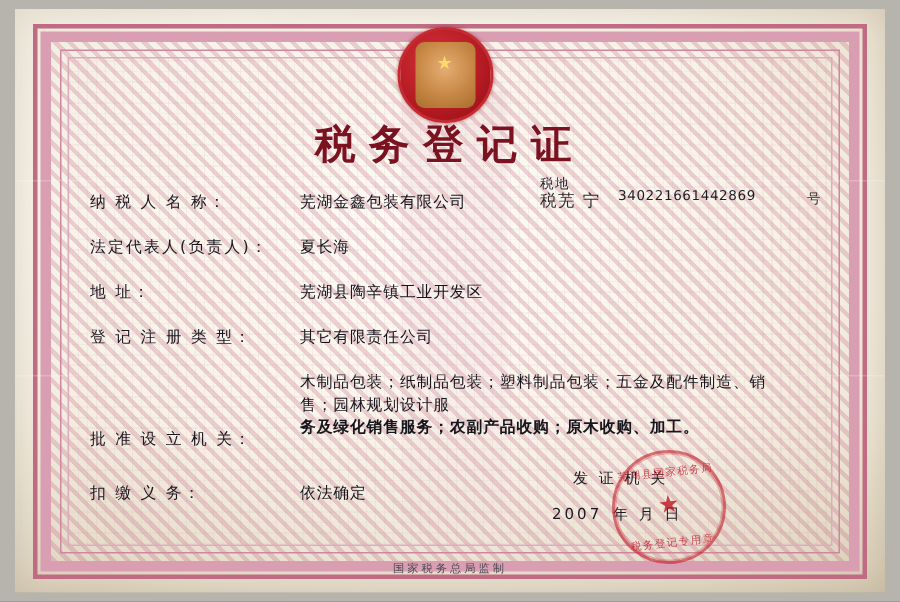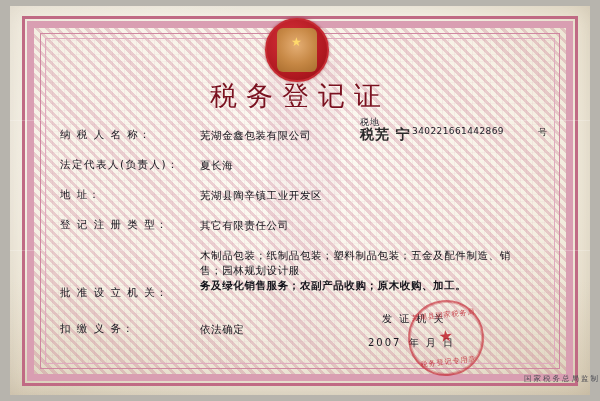--- a/index.html
+++ b/index.html
@@ -106,21 +106,21 @@
   .emblem .star {
     position: absolute; left: 26px; top: 18px;
     color: #ffd96b; font-size: 12px; line-height: 12px;
   }
   
   .title {
     position: absolute;
     left: 0; right: 0; top: 78px;
     text-align: center;
     font-family: "DejaVu Serif", "Liberation Serif", serif;
-    font-weight: normal;
+    font-weight: bold;
     font-size: 27px;
     letter-spacing: 9px;
     color: #7b1220;
     text-shadow: 0 1px 0 rgba(255,255,255,.5);
   }
   
   .numrow {
     position: absolute;
     left: 360px; top: 116px;
     width: 184px;
@@ -130,23 +130,22 @@
   .numrow .lbl {
     display: inline-block;
     color: #20202a;
     font-size: 9px;
     letter-spacing: 1px;
   }
   .numrow .lbl2 {
     display: inline-block;
     position: absolute;
     left: 0px; top: 10px;
-    font-size: 14px;
+    font-size: 11px;
     letter-spacing: 1px;
-    font-weight: bold;
   }
   .numrow .val {
     position: absolute;
     left: 52px; top: 10px;
     font-size: 9px;
     color: #1b1b24;
     letter-spacing: .4px;
   }
   .numrow .unit {
     position: absolute;
@@ -231,21 +230,21 @@
     left: 0; right: 0; bottom: 7px;
     text-align: center;
     font-size: 7px;
     color: rgba(190,26,38,0.9);
     letter-spacing: 1px;
   }
   
   .footer {
     position: absolute;
     left: 0; right: 0; top: 374px;
-    text-align: right;
+    text-align: center;
     font-size: 7.5px;
     color: #4a4a52;
     letter-spacing: 2px;
   }
   
   .scanline {
     position: absolute; left: 10px; right: 10px; height: 1px;
     background: rgba(255,255,255,0.22);
     pointer-events: none;
   }

